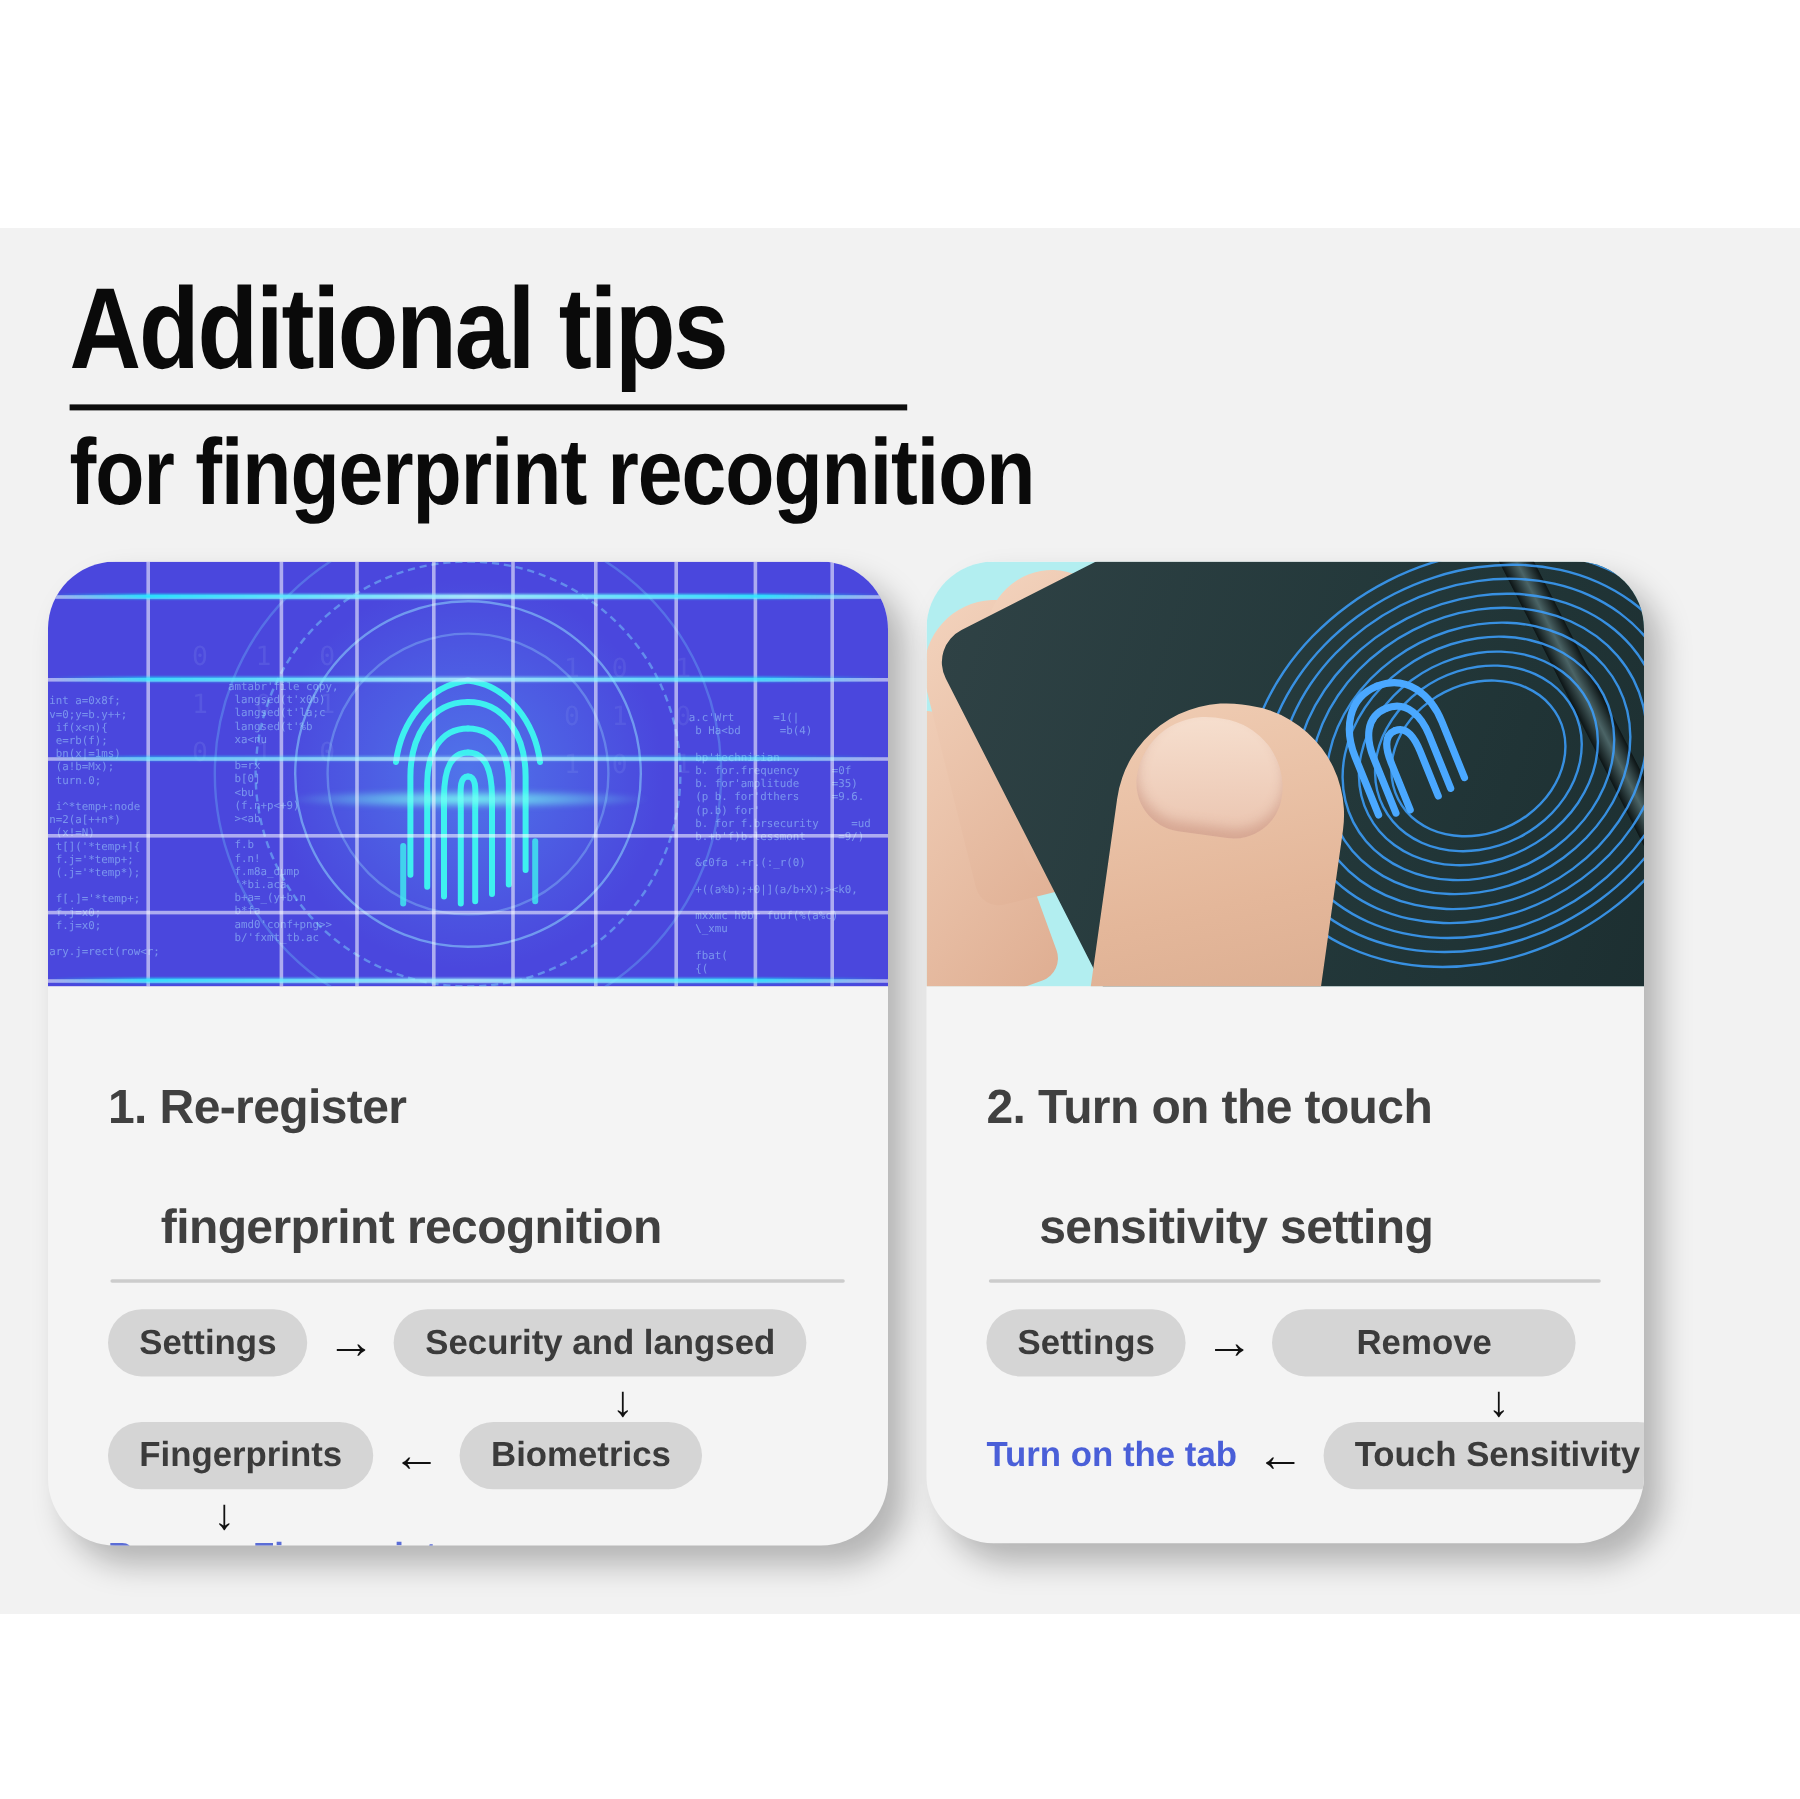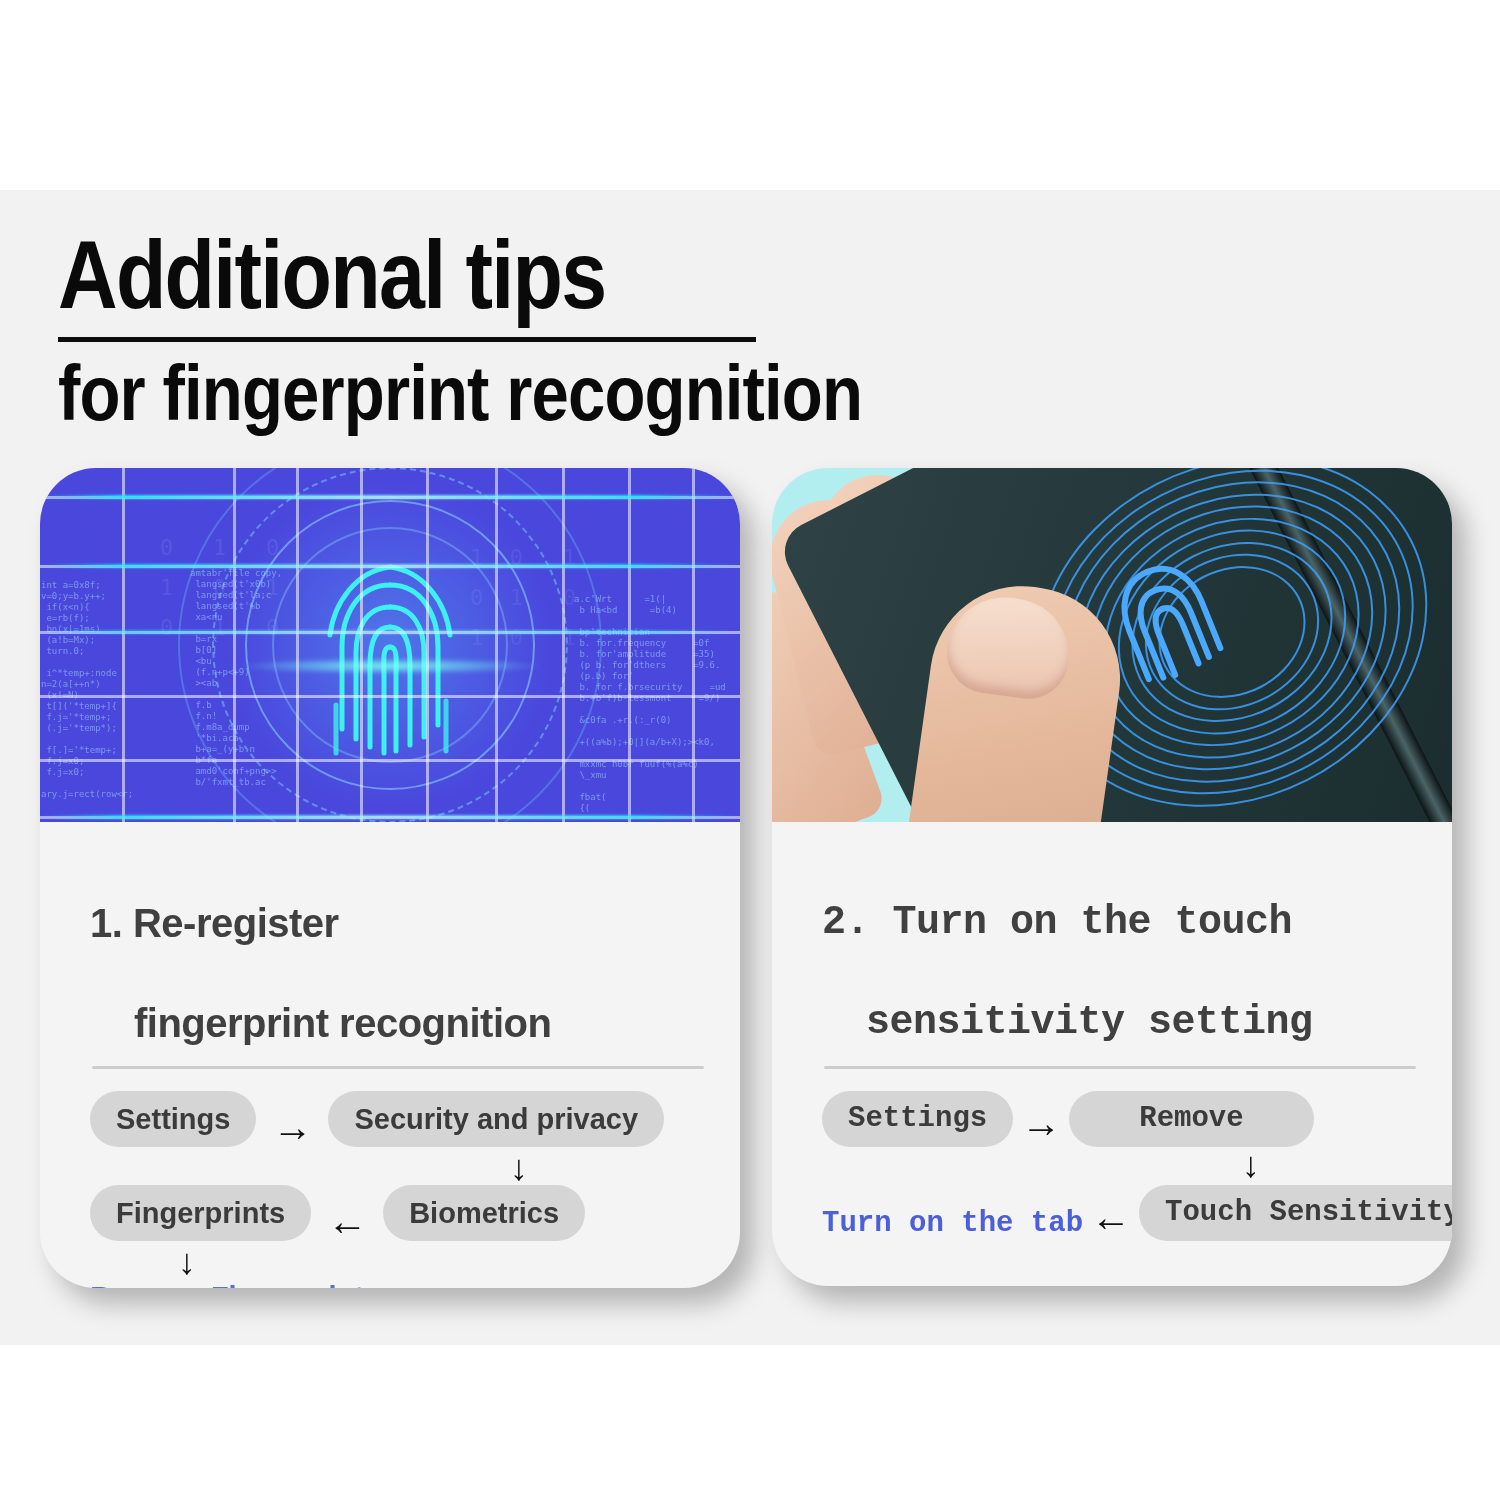--- a/index.html
+++ b/index.html
@@ -34,33 +34,33 @@
   }
   
   .card{
     position:absolute;top:468px;
     background:#f4f4f4;
     border-radius:56px;
     box-shadow:14px 16px 26px rgba(0,0,0,.26);
     overflow:hidden;
   }
   #card-1{left:40px;width:700px;height:820px;}
-  #card-2{left:772px;width:680px;height:818px;font-family:Liberation Mono, monospace;}
+  #card-2{left:772px;width:598px;height:818px;}
   .card-media{position:relative;width:100%;height:354px;overflow:hidden;}
   .card-body{position:relative;padding:26px 34px 0 50px;}
   #card-2 .card-body{padding-left:50px;}
   .card-heading{
     font-size:40px;line-height:50px;font-weight:bold;color:#404040;
     letter-spacing:-.5px;white-space:pre-line;
   }
   .card-heading .ind{padding-left:44px;display:inline-block;text-align:center;}
   .divider{height:3px;background:#cccccc;border-radius:2px;margin:18px 2px 0 2px;}
   
   .flow{margin-top:22px;position:relative;}
-  .flow-row{display:flex;align-items:flex-end;gap:16px;margin-bottom:6px;}
+  .flow-row{display:flex;align-items:center;gap:16px;margin-bottom:6px;}
   .pill{
     background:#d5d5d5;border-radius:40px;
     padding:11px 26px;
     font-size:29px;font-weight:bold;color:#3b3b3b;
     white-space:nowrap;line-height:34px;
   }
   .arrow{font-size:40px;font-weight:bold;color:#111;line-height:40px;}
   .arrow-right{font-size:40px;}
   .arrow-down{font-size:36px;line-height:30px;}
   .row-down{display:flex;margin:2px 0 2px 0;}
@@ -277,21 +277,21 @@
     <div class="card-heading">
       <span>1. Re-register</span><br>
       <span class="ind">fingerprint recognition</span>
     </div>
     <div class="divider"></div>
 
     <div class="flow">
       <div class="flow-row">
         <div class="pill">Settings</div>
         <div class="arrow arrow-right">→</div>
-        <div class="pill">Security and privacy</div>
+        <div class="pill">Security and langsed</div>
       </div>
       <div class="row-down" style="padding-left:420px;">
         <span class="arrow arrow-down">↓</span>
       </div>
       <div class="flow-row">
         <div class="pill">Fingerprints</div>
         <div class="arrow">←</div>
         <div class="pill">Biometrics</div>
       </div>
       <div class="row-down" style="padding-left:88px;">

